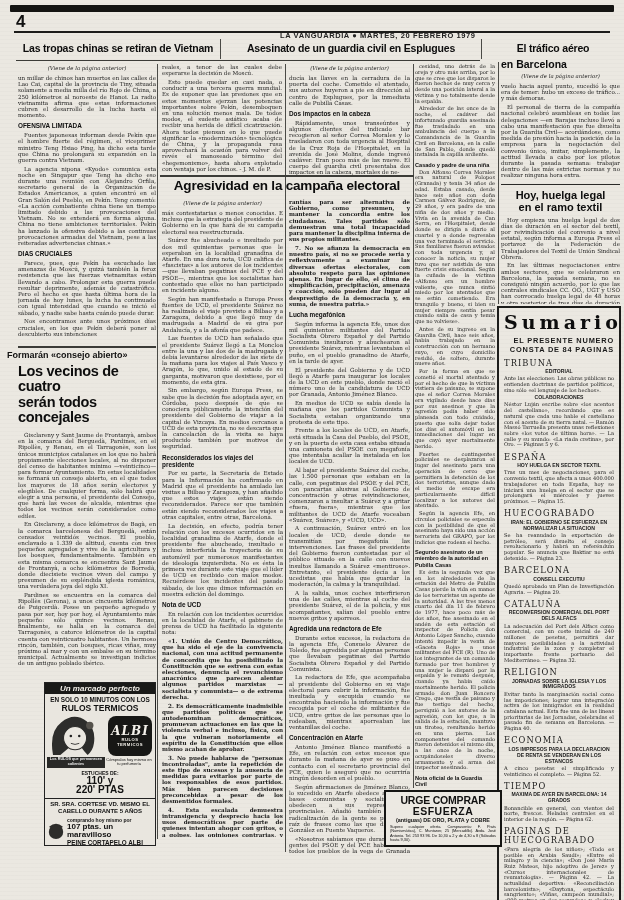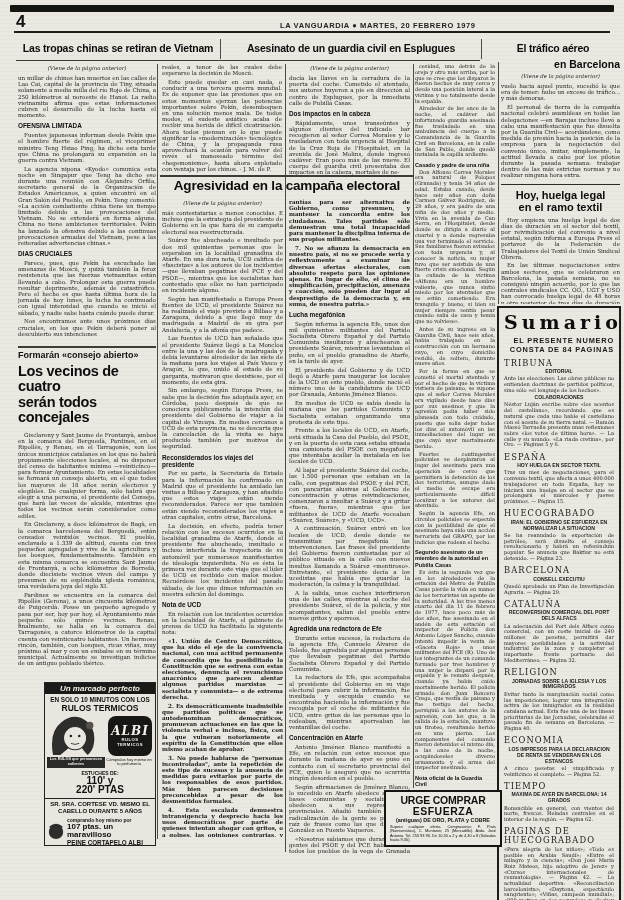--- a/index.html
+++ b/index.html
@@ -5,39 +5,39 @@
   html,body{margin:0;padding:0;}
   body{width:624px;height:900px;background:#dcd9d2;font-family:"DejaVu Serif","Liberation Serif",serif;}
   .page{position:relative;width:624px;height:900px;background:#ebe8e1;overflow:hidden;
         background-image:repeating-linear-gradient(0deg,rgba(0,0,0,0.015) 0 1px,transparent 1px 4px);}
   
   .vrule{position:absolute;width:1px;background:#4a4a46;}
   .hrule{position:absolute;height:1px;background:#3c3c38;}
   .scanbar{position:absolute;left:10px;top:5px;width:604px;height:7px;background:#141412;border-radius:1px;}
   
   .pageno{position:absolute;left:16px;top:13px;font:bold 17px/17px "Liberation Sans",sans-serif;color:#111;}
-  .masthead{position:absolute;left:280px;top:21px;font:bold 7.5px "Liberation Sans",sans-serif;letter-spacing:.6px;color:#222;}
+  .masthead{position:absolute;left:280px;top:31px;font:bold 7.5px "Liberation Sans",sans-serif;letter-spacing:.6px;color:#222;}
   .headrule{position:absolute;left:14px;top:31px;width:596px;height:2px;background:#1c1c1a;}
   
   .bandcell{position:absolute;top:37px;height:22px;display:flex;align-items:center;justify-content:center;}
   .bighead{font:bold 10.5px/11px "Liberation Sans",sans-serif;letter-spacing:-.2px;color:#0d0d0d;white-space:nowrap;}
   
   .col{position:absolute;overflow:hidden;color:#1b1b1b;}
   .p{font:5.6px/6.2px "DejaVu Serif","Liberation Serif",serif;text-align:justify;text-indent:6px;margin:0 0 2.5px;}
   .noind{text-indent:0;}
   .b{font-weight:bold;}
   .sh{font:bold 6.4px/7.2px "Liberation Sans",sans-serif;margin:4px 0 2.5px;color:#101010;}
   .viene{font:italic 5.4px/6px "DejaVu Serif",serif;text-align:center;text-indent:0;margin:1px 0 4px;}
   .xs .p{font-size:5.1px;line-height:5.75px;text-indent:4px;margin-bottom:2px;}
   .xs .sh{font-size:5.6px;line-height:6.2px;margin:3.5px 0 2px;}
   
-  .kicker{position:absolute;left:18px;top:350px;width:138px;font:bold 9px/10px "Liberation Sans",sans-serif;color:#111;}
+  .kicker{position:absolute;left:7px;top:350px;width:138px;font:bold 9px/10px "Liberation Sans",sans-serif;color:#111;}
   .vech{position:absolute;left:18px;top:364px;width:140px;font:bold 14.5px/15.4px "Liberation Sans",sans-serif;letter-spacing:-.3px;color:#0d0d0d;}
   .camph{position:absolute;left:160px;top:179px;width:254px;font:bold 13.5px/14px "Liberation Sans",sans-serif;text-align:center;letter-spacing:-.2px;color:#0d0d0d;}
-  .trafh2{font:bold 10.5px/12px "Liberation Sans",sans-serif;text-align:right;margin-bottom:3px;color:#0d0d0d;}
+  .trafh2{font:bold 10.5px/12px "Liberation Sans",sans-serif;text-align:left;margin-bottom:3px;color:#0d0d0d;}
   .texh{font:bold 11px/12.5px "Liberation Sans",sans-serif;text-align:center;color:#0d0d0d;}
   .texrule{border-top:1.5px solid #2a2a28;margin:5px 0 4px;}
   
   .sumbox{position:absolute;left:497px;top:306px;width:124px;height:723px;border:2px solid #1d1d1b;
           padding:3px 5px;box-sizing:border-box;overflow:hidden;color:#1b1b1b;}
   .sumtitle{font:bold 19px/21px "DejaVu Serif",serif;letter-spacing:4px;text-align:center;margin:1px 0 3px;color:#0d0d0d;}
   .sumcount{font:bold 7.4px/9px "Liberation Sans",sans-serif;text-align:right;letter-spacing:.8px;margin-bottom:3px;}
   .sname{font:8.3px/9px "DejaVu Serif",serif;letter-spacing:1.1px;margin:4.5px 0 1.5px;color:#14141)2;}
   .st{font:bold 5.1px/5.9px "Liberation Sans",sans-serif;text-align:center;margin:1.5px 3px 1.5px;}
   .sx{font:5.1px/5.7px "DejaVu Serif",serif;text-align:justify;margin-bottom:1.5px;}

